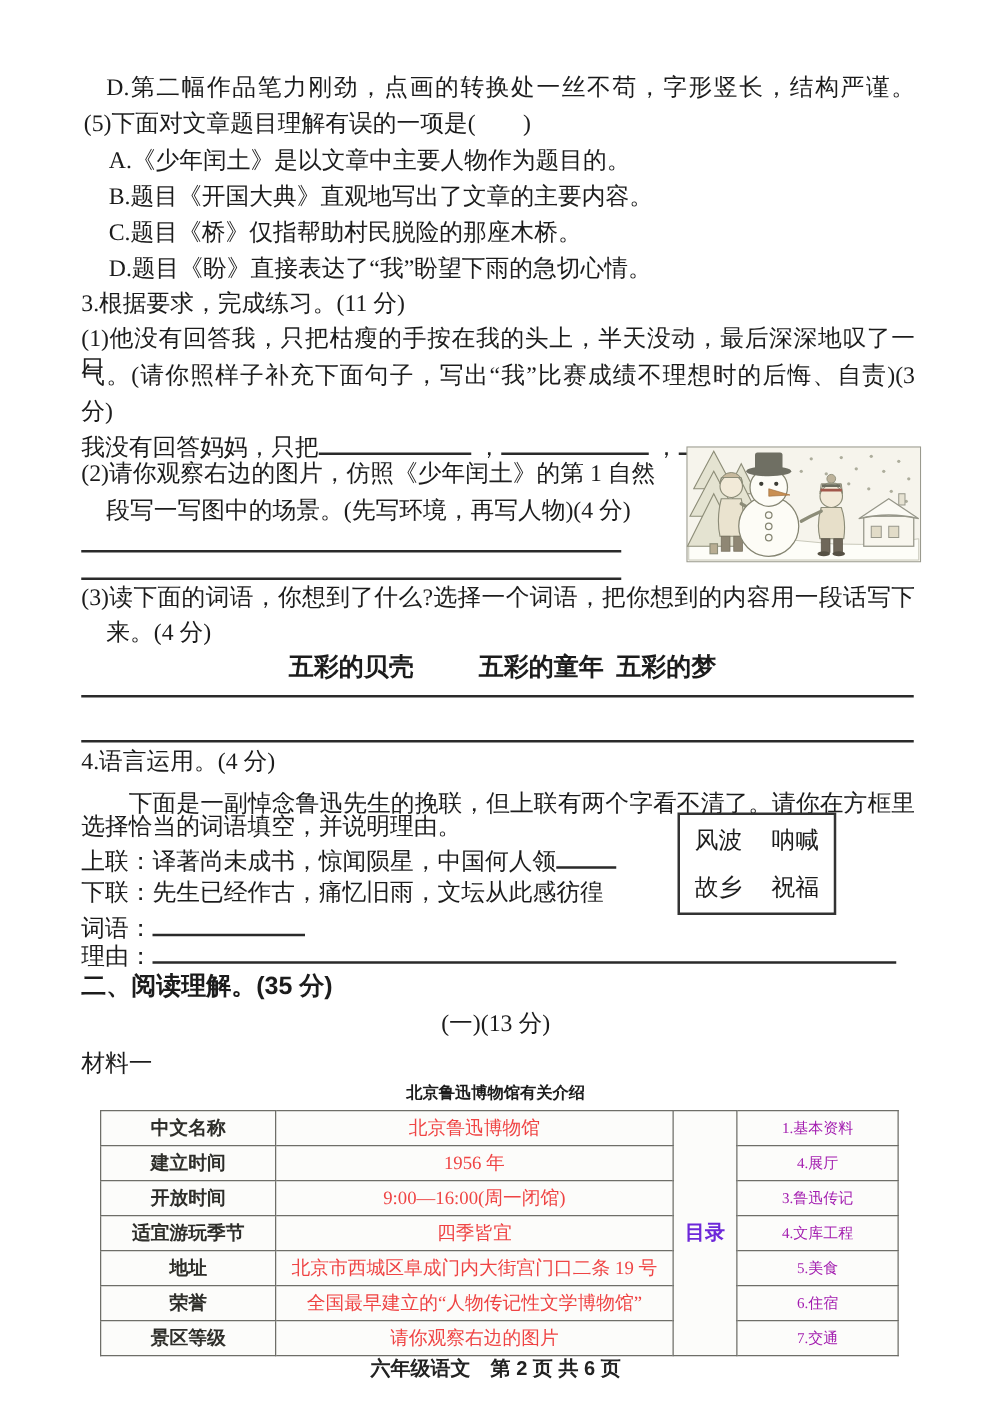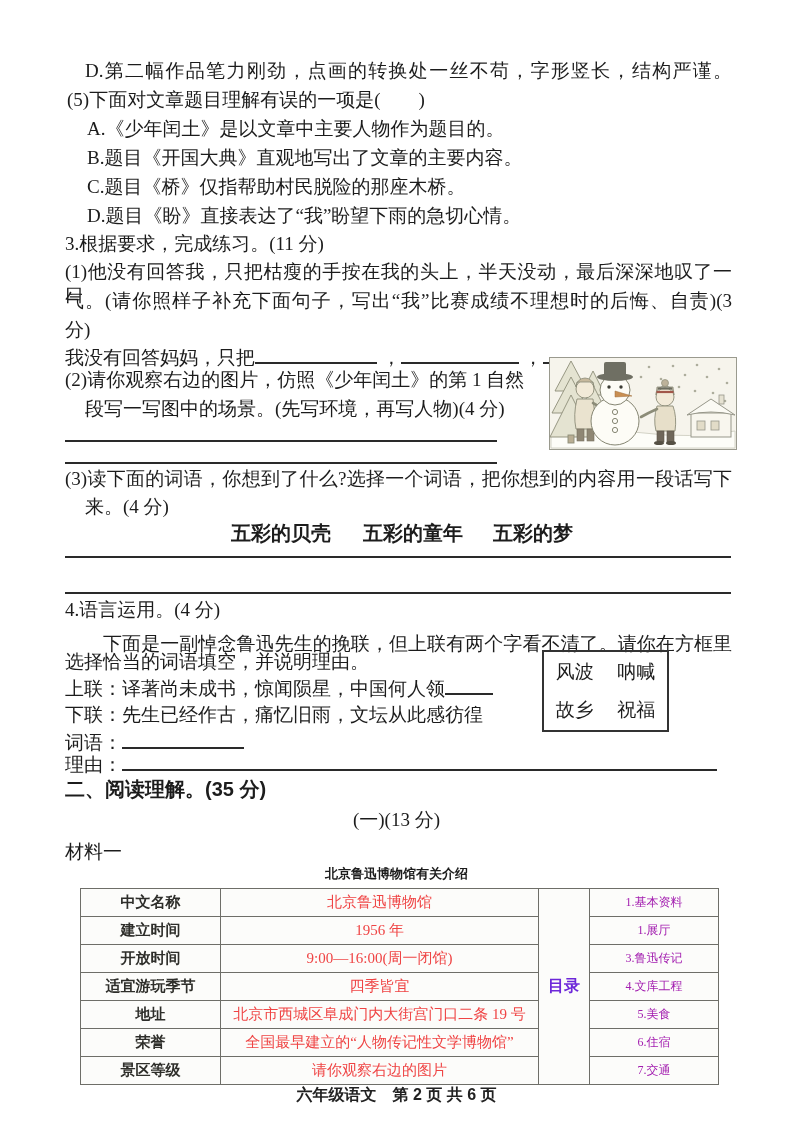--- a/index.html
+++ b/index.html
@@ -138,21 +138,21 @@
     </g>
   </svg>
 
   <div class="blank" style="left:65px;top:420px;width:432px;height:20px;"></div>
   <div class="blank" style="left:65px;top:442px;width:432px;height:20px;"></div>
 
   <div class="ln just" style="left:65px;top:467px;width:667px;">(3)读下面的词语，你想到了什么?选择一个词语，把你想到的内容用一段话写下</div>
   <div class="ln" style="left:85px;top:495px;">来。(4 分)</div>
 
   <span class="bigword bsans" style="left:231px;">五彩的贝壳</span>
-  <span class="bigword bsans" style="left:363px;text-align:center;">五彩的童年</span>
+  <span class="bigword bsans" style="left:383px;text-align:center;">五彩的童年</span>
   <span class="bigword bsans" style="left:493px;">五彩的梦</span>
 
   <div class="blank" style="left:65px;top:536px;width:666px;height:20px;"></div>
   <div class="blank" style="left:65px;top:572px;width:666px;height:20px;"></div>
 
   <div class="ln" style="left:65px;top:598px;">4.语言运用。(4 分)</div>
   <div class="ln just" style="left:103px;top:632px;width:629px;">下面是一副悼念鲁迅先生的挽联，但上联有两个字看不清了。请你在方框里</div>
   <div class="ln" style="left:65px;top:676px;">
     <span>上联：译著尚未成书，惊闻陨星，中国何人领</span><span class="iblank" style="width:48px;"></span>
   </div>
@@ -183,21 +183,21 @@
     <tbody>
         <tr>
       <td class="lbl">中文名称</td>
       <td class="val">北京鲁迅博物馆</td>
       <td class="cat" rowspan="7">目录</td>
       <td class="item">1.基本资料</td>
     </tr>
     <tr>
       <td class="lbl">建立时间</td>
       <td class="val">1956 年</td>
-      <td class="item">1.展厅</td>
+      <td class="item">4.展厅</td>
     </tr>
     <tr>
       <td class="lbl">开放时间</td>
       <td class="val">9:00—16:00(周一闭馆)</td>
       <td class="item">3.鲁迅传记</td>
     </tr>
     <tr>
       <td class="lbl">适宜游玩季节</td>
       <td class="val">四季皆宜</td>
       <td class="item">4.文库工程</td>

